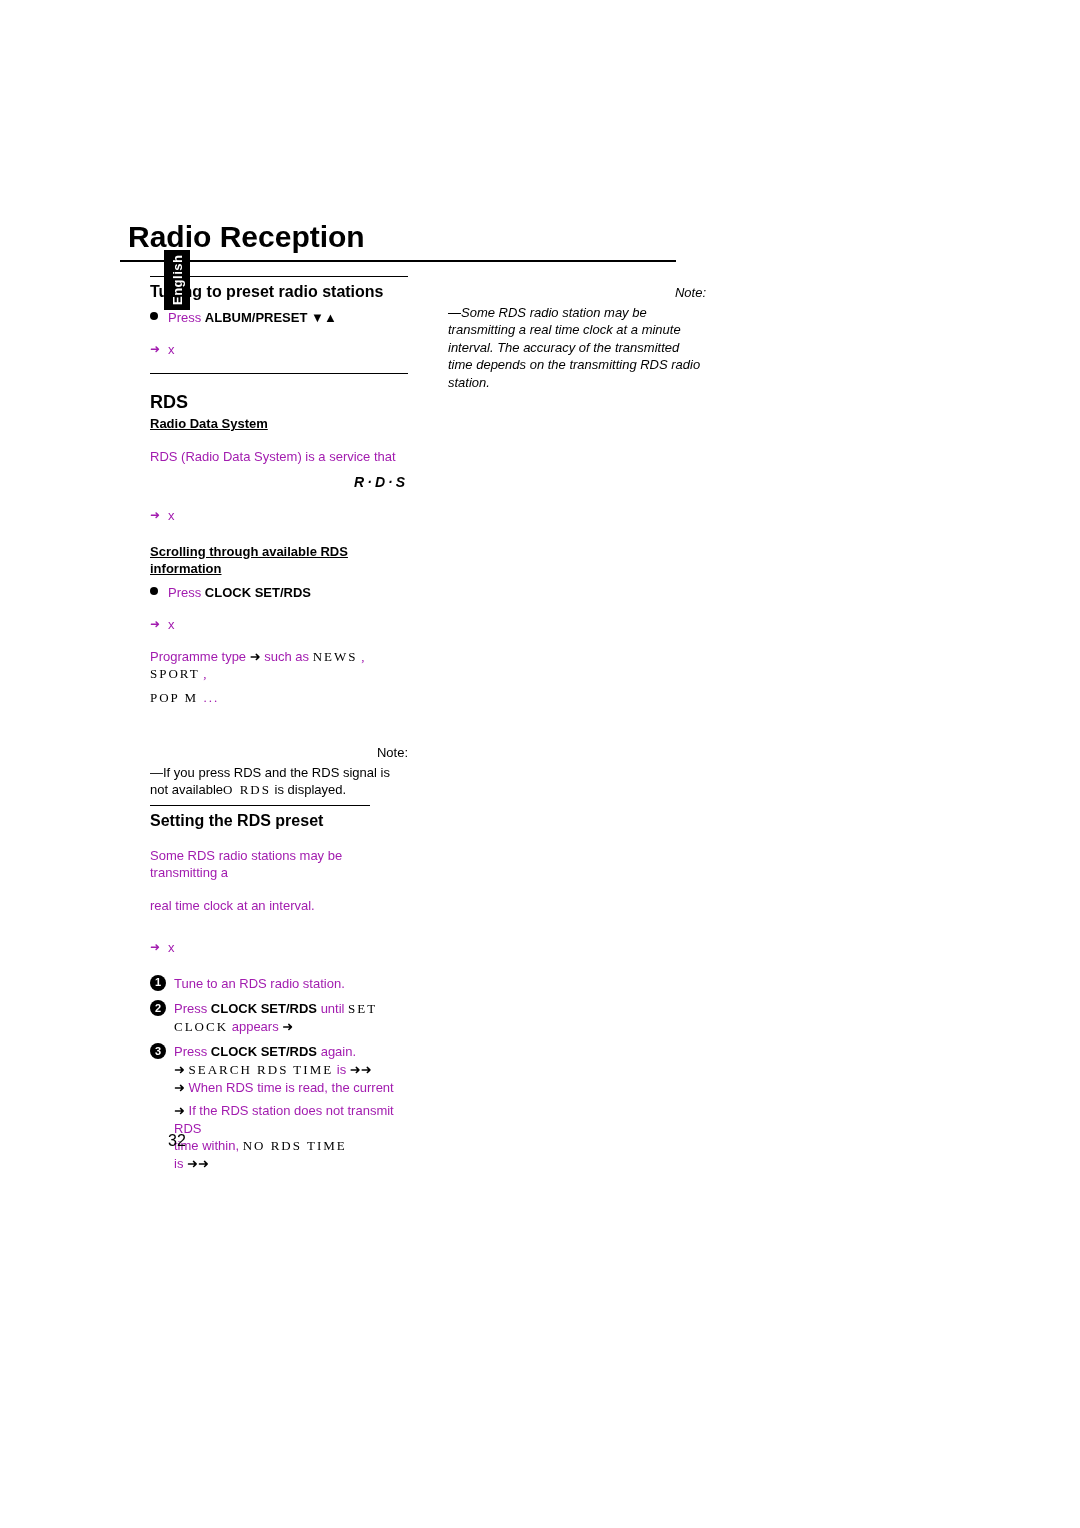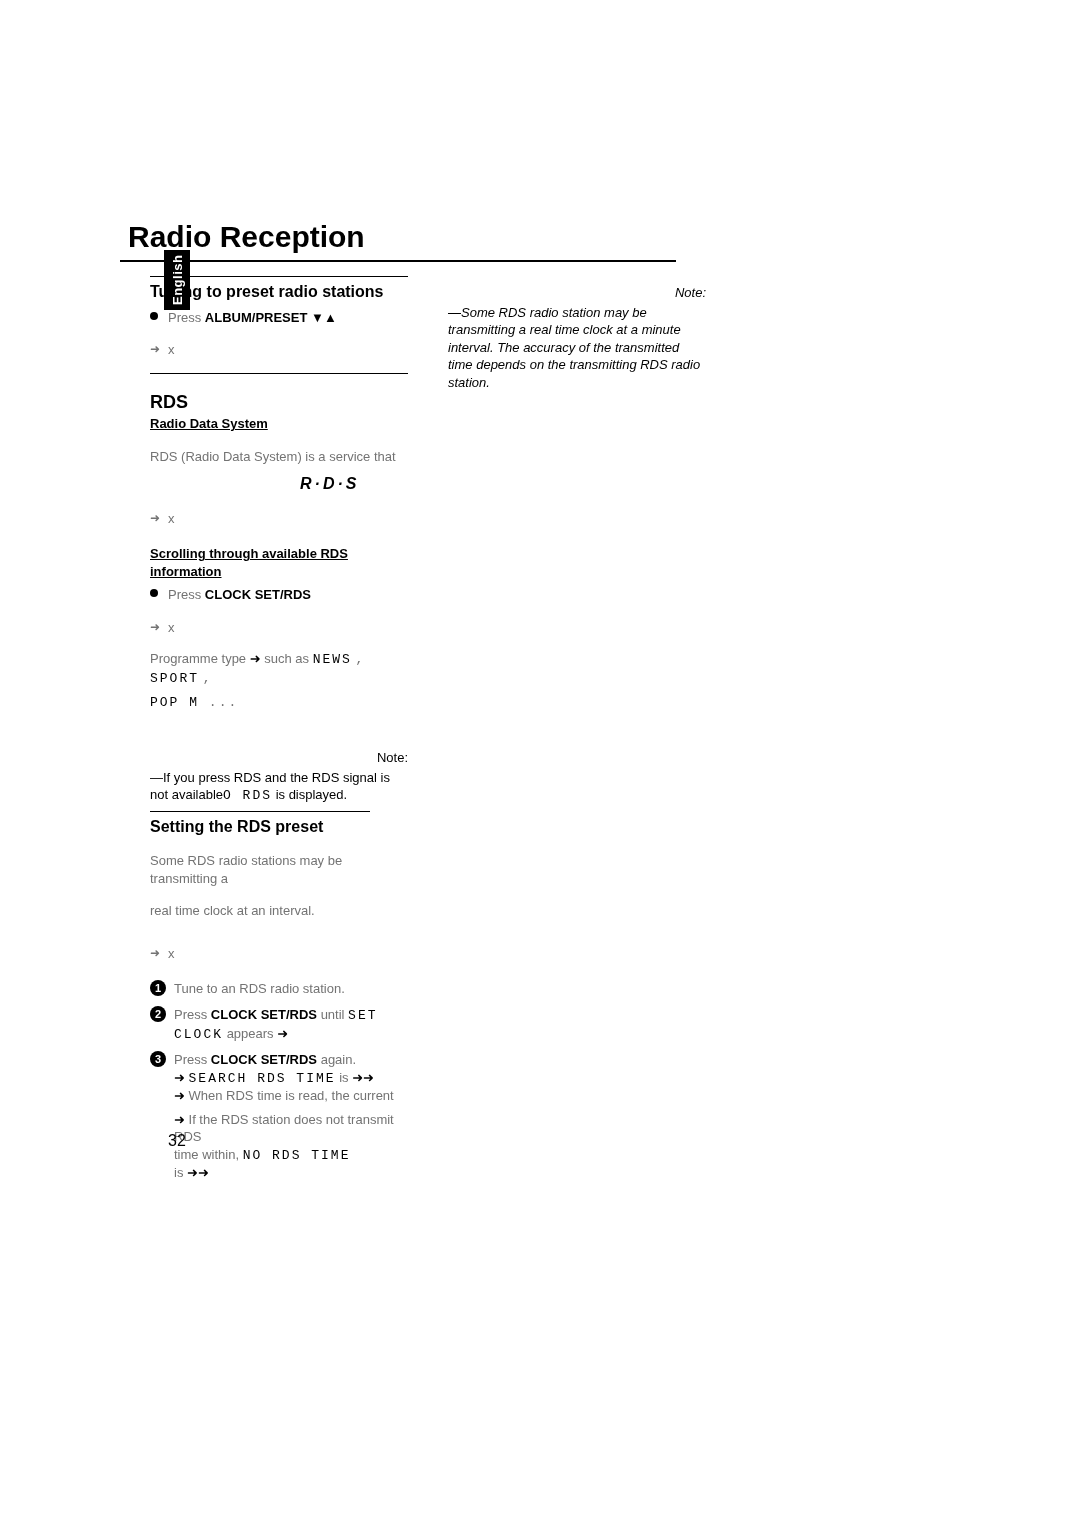--- a/index.html
+++ b/index.html
@@ -131,29 +131,30 @@
     font-weight: bold;
     display: flex;
     align-items: center;
     justify-content: center;
   }
   .rds-logo {
     display: block;
     margin: 8px 0 4px 150px;
     font-weight: bold;
     font-style: italic;
-    font-size: 16px;
+    font-size: 14px;
     letter-spacing: 3px;
+    text-align: right;
   }
   .segfont {
-    font-family: Liberation Mono, monospace;
+    font-family: Liberation Serif, serif;
     letter-spacing: 2px;
     font-size: 13px;
   }
-  .invisible { color: #737373; margin-top: 15px; }
+  .invisible { color: #a21caf; margin-top: 15px; }
   .note-hdr { margin: 8px 0 2px 0; text-align: right; }
   .pagenum {
     position: absolute;
     left: 168px;
     bottom: 378px;
     font-size: 16px;
   }
   .spacer6 { height: 6px; }
   .spacer10 { height: 10px; }
   .spacer14 { height: 14px; }

